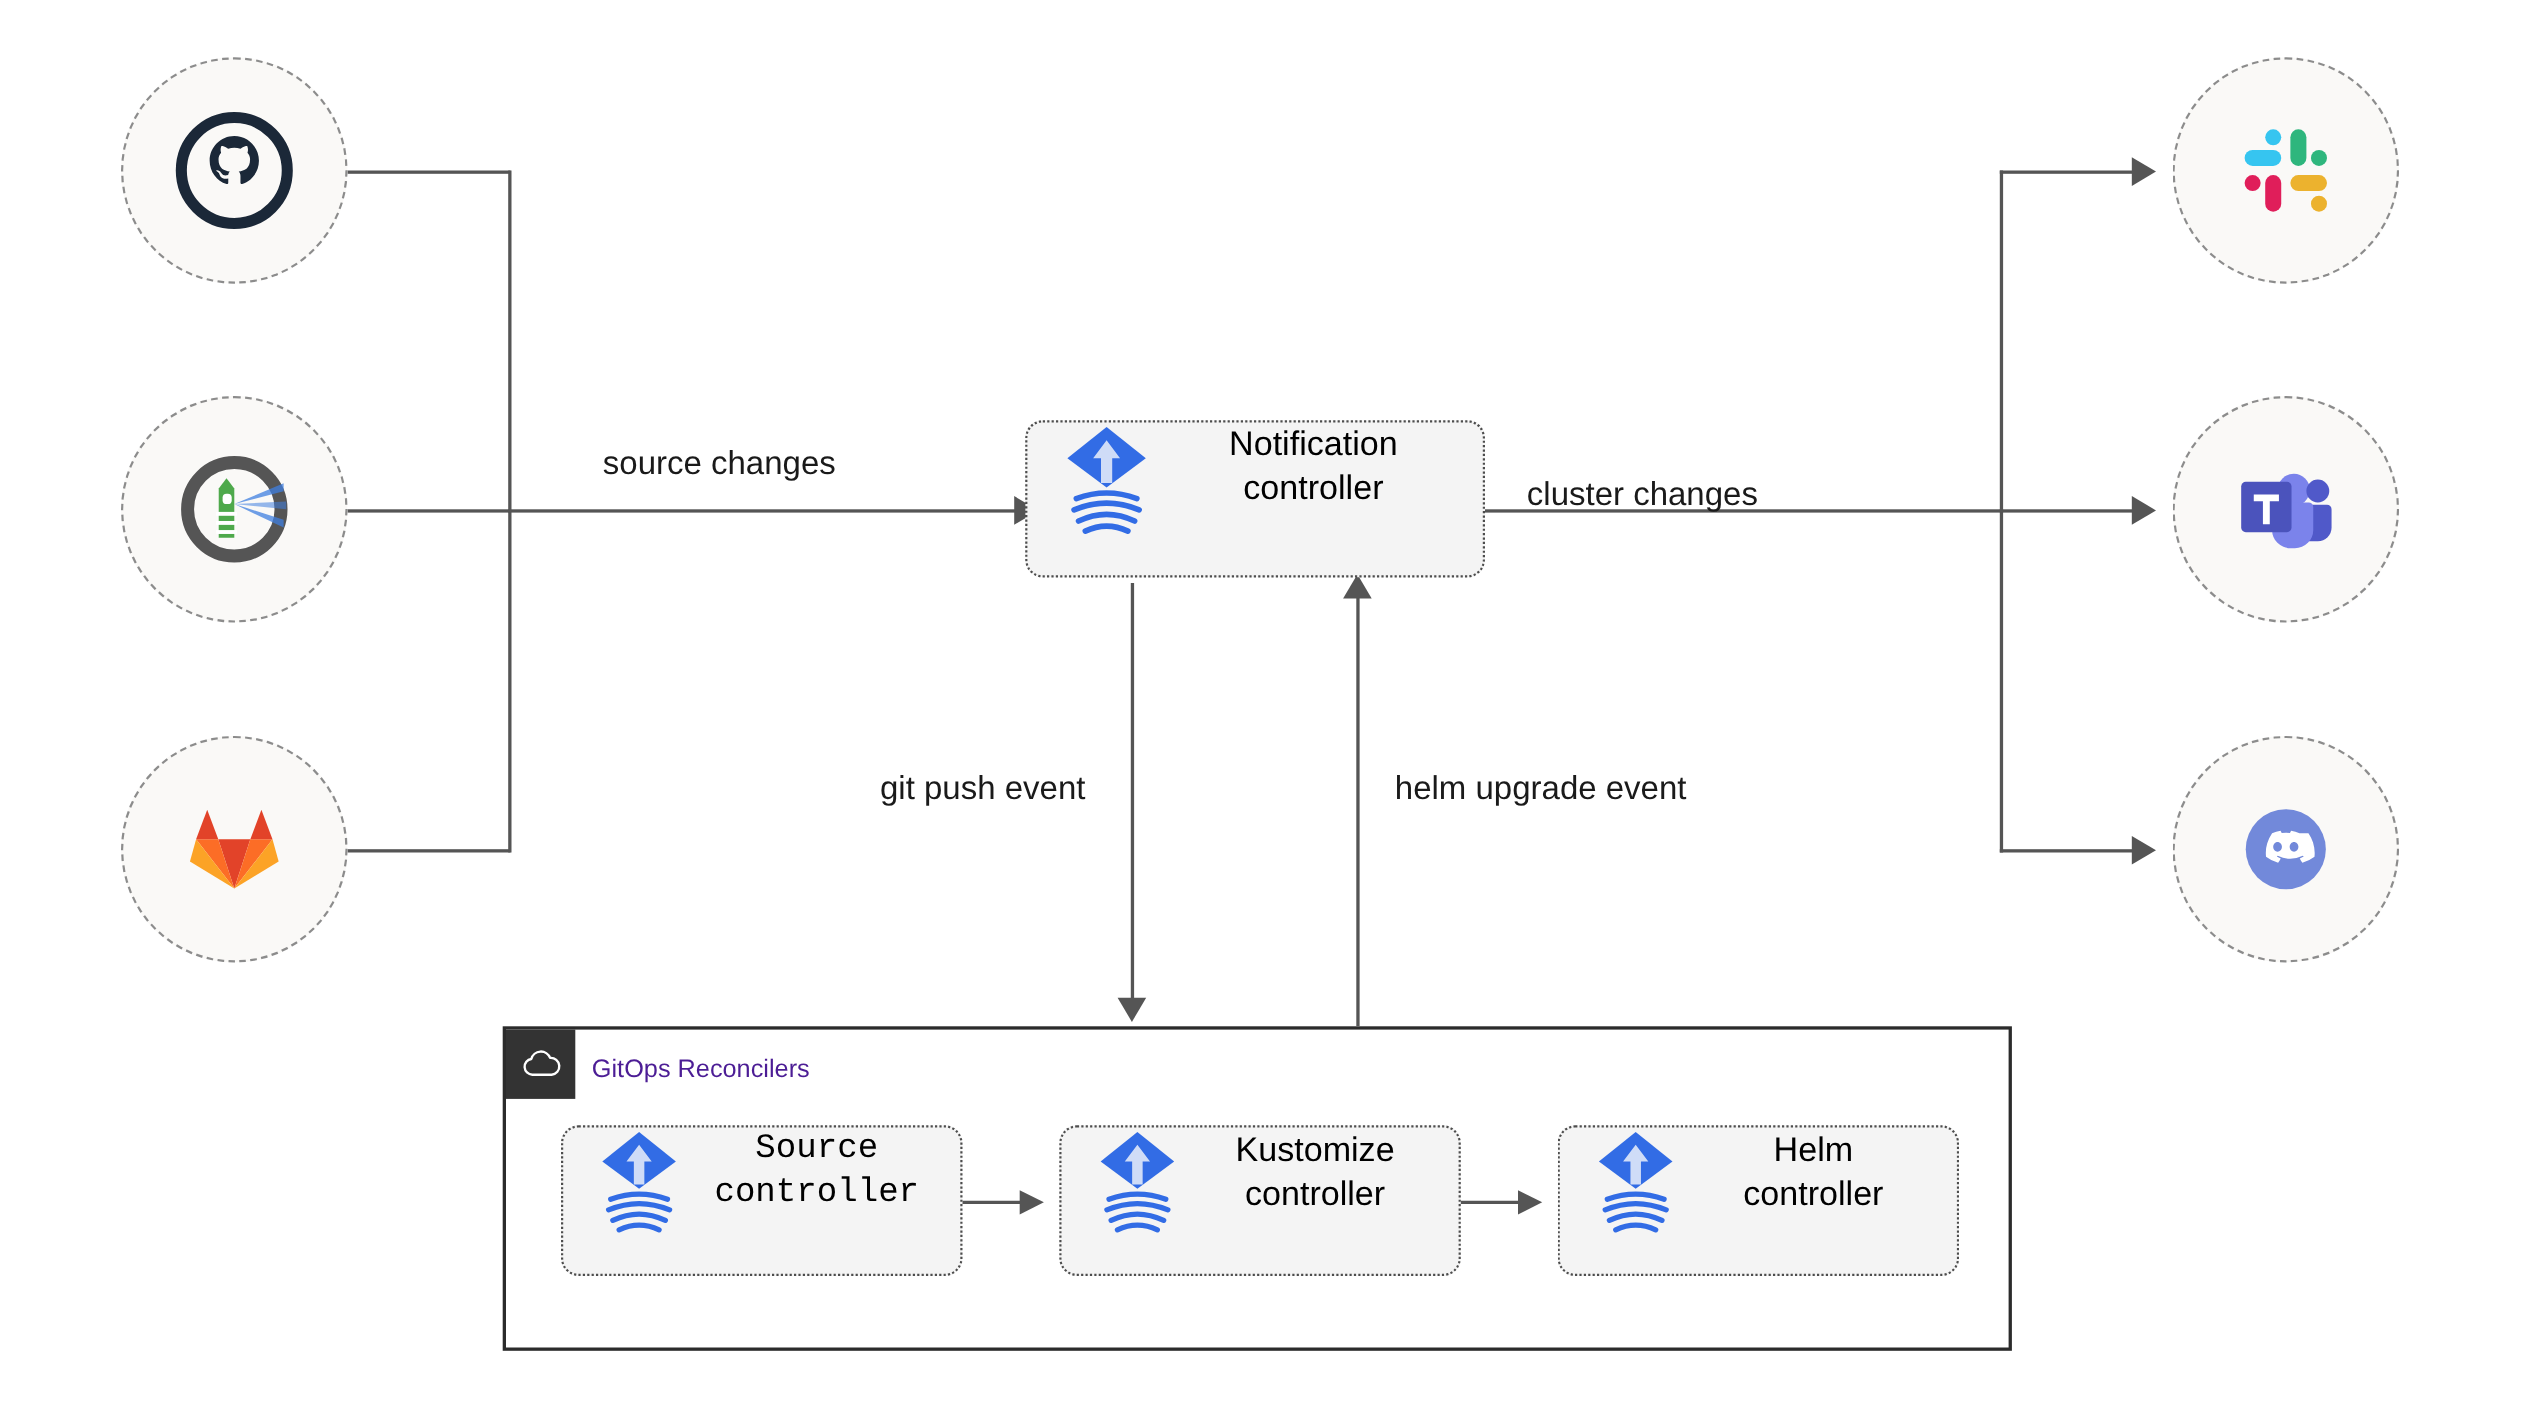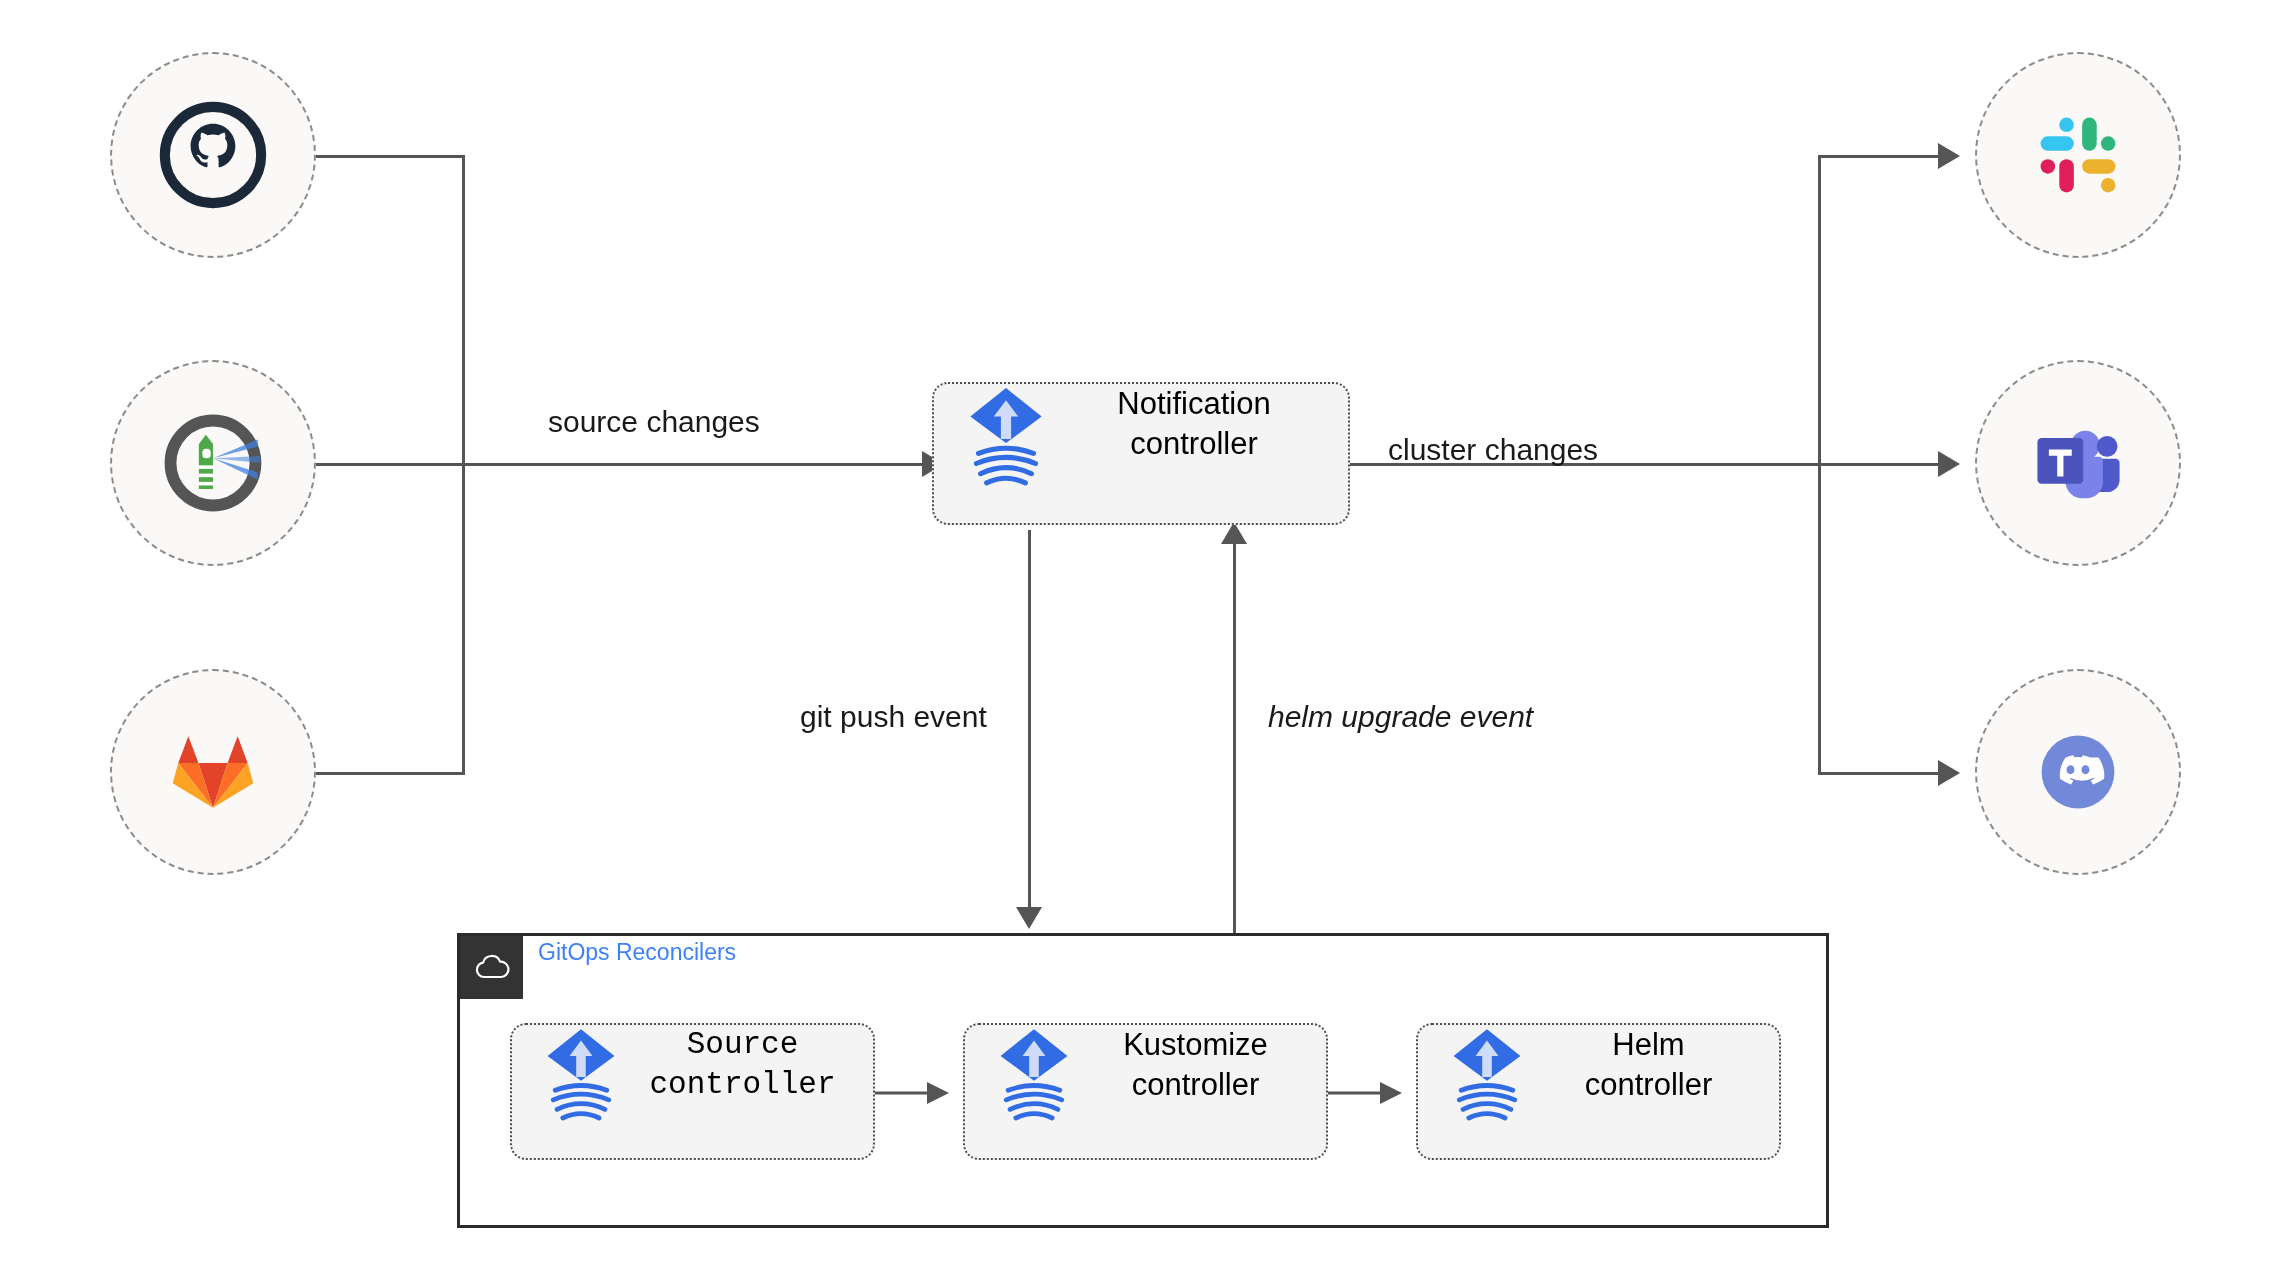--- a/index.html
+++ b/index.html
@@ -76,23 +76,23 @@
     width: 63px;
     height: 63px;
     background: #333333;
     display: flex;
     align-items: center;
     justify-content: center;
   }
   #group-title {
     position: absolute;
     left: 78px;
-    top: 3px;
+    top: 22px;
     font-size: 23px;
-    color: #3b82f6;
+    color: #4c1d95;
   }
 
   
   .hline {
     position: absolute;
     height: 0;
     border-top: 3px solid #555555;
   }
   .vline {
     position: absolute;
@@ -149,21 +149,21 @@
   <div class="vline" style="left:1028px; top:530px; height:395px;"></div>
   <svg class="arrow-svg" style="left:1012px; top:905px;" width="34" height="34" viewBox="0 0 34 34">
     <path d="M4 2 L17 24 L30 2 Z" fill="#555555"></path>
   </svg>
   <div class="edge-label" style="left:800px; top:700px;">git push event</div>
 
   <div class="vline" style="left:1233px; top:527px; height:406px;"></div>
   <svg class="arrow-svg" style="left:1217px; top:512px;" width="34" height="34" viewBox="0 0 34 34">
     <path d="M4 32 L17 10 L30 32 Z" fill="#555555"></path>
   </svg>
-  <div class="edge-label" style="left:1268px; top:700px;font-style:italic;">helm upgrade event</div>
+  <div class="edge-label" style="left:1268px; top:700px;">helm upgrade event</div>
 
   <div class="node-circle" style="left:110px; top:52px;">
     <svg width="112" height="112" viewBox="0 0 100 100">
       <circle cx="50" cy="50" r="43" fill="none" stroke="#1b2838" stroke-width="9"></circle>
       <path fill="#1b2838" d="M50 22c-11 0-20 9-20 20 0 8.9 5.7 16.4 13.7 19 1 .2 1.4-.4 1.4-1v-3.5c-5.6 1.2-6.8-2.7-6.8-2.7-.9-2.3-2.2-2.9-2.2-2.9-1.8-1.3.1-1.2.1-1.2 2 .1 3.1 2.1 3.1 2.1 1.8 3.1 4.7 2.2 5.8 1.7.2-1.3.7-2.2 1.3-2.7-4.5-.5-9.2-2.2-9.2-9.9 0-2.2.8-4 2.1-5.4-.2-.5-.9-2.6.2-5.3 0 0 1.7-.5 5.5 2.1 1.6-.4 3.3-.7 5-.7s3.4.2 5 .7c3.8-2.6 5.5-2.1 5.5-2.1 1.1 2.8.4 4.8.2 5.3 1.3 1.4 2.1 3.2 2.1 5.4 0 7.7-4.7 9.4-9.2 9.9.7.6 1.4 1.8 1.4 3.7v5.5c0 .5.4 1.2 1.4 1C64.3 58.4 70 50.9 70 42c0-11-9-20-20-20z"></path>
     </svg>
   </div>
 
   <div class="node-circle" style="left:110px; top:360px;">
     <svg width="118" height="118" viewBox="0 0 100 100">

